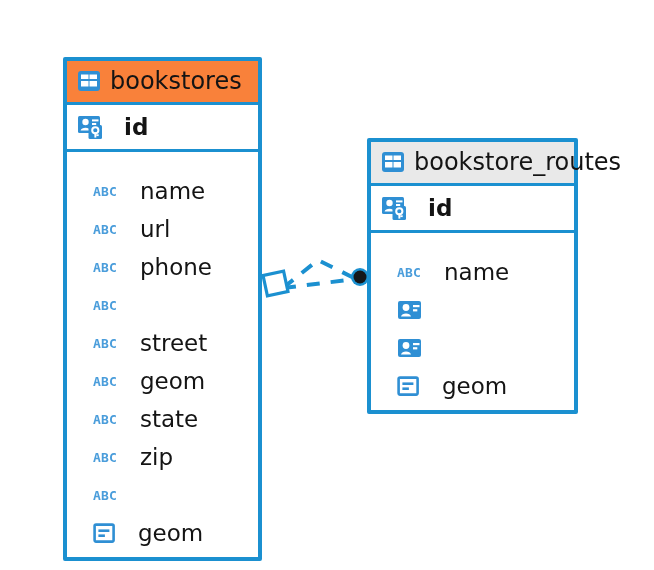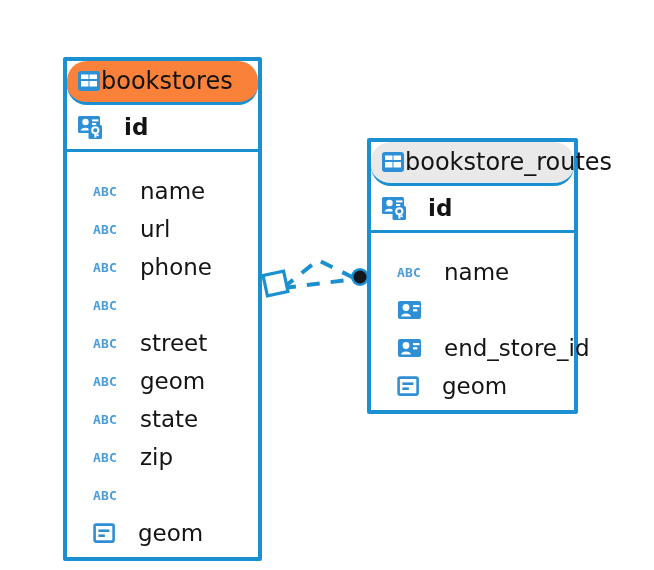--- a/index.html
+++ b/index.html
@@ -25,24 +25,24 @@
     position: absolute;
     box-sizing: border-box;
     background: #ffffff;
     border: 4px solid #1b90d0;
     border-radius: 2px;
   }
 
   .entity-header {
     display: flex;
     align-items: center;
+    gap: 9px;
     padding: 6px 10px 7px 10px;
     box-sizing: border-box;
     border-bottom: 3px solid #1b90d0;
-    border-radius: 20px;
   }
   .entity-header.accent-orange { background: #f9813a; }
   .entity-header.accent-gray   { background: #e9e9e9; }
 
   .entity-title {
     font-size: 24px;
     color: #141414;
     line-height: 28px;
     white-space: nowrap;
   }
@@ -261,21 +261,20 @@
       </div>
 
       <div class="field-row">
         <svg class="icon" width="26" height="22" viewBox="0 0 26 22">
           <rect x="1" y="2" width="23" height="18" rx="2" fill="#2f8fd4"></rect>
           <circle cx="9" cy="8.5" r="3.4" fill="#ffffff"></circle>
           <path d="M 4 17.6 C 4.6 13.4 13.4 13.4 14 17.6 Z" fill="#ffffff"></path>
           <rect x="16" y="6" width="6.5" height="2.2" fill="#ffffff"></rect>
           <rect x="16" y="10.2" width="4.3" height="2.2" fill="#ffffff"></rect>
         </svg>
-        <span class="field-label">end_store_id</span>
       </div>
 
       <div class="field-row">
         <svg class="icon" width="24" height="22" viewBox="0 0 24 22">
           <rect x="1.6" y="2.6" width="19" height="17" rx="1.5" fill="none" stroke="#2f8fd4" stroke-width="2.6"></rect>
           <rect x="5.4" y="7.4" width="11" height="2.6" fill="#2f8fd4"></rect>
           <rect x="5.4" y="12.4" width="6.5" height="2.6" fill="#2f8fd4"></rect>
         </svg>
         <span class="field-label">geom</span>
       </div>

